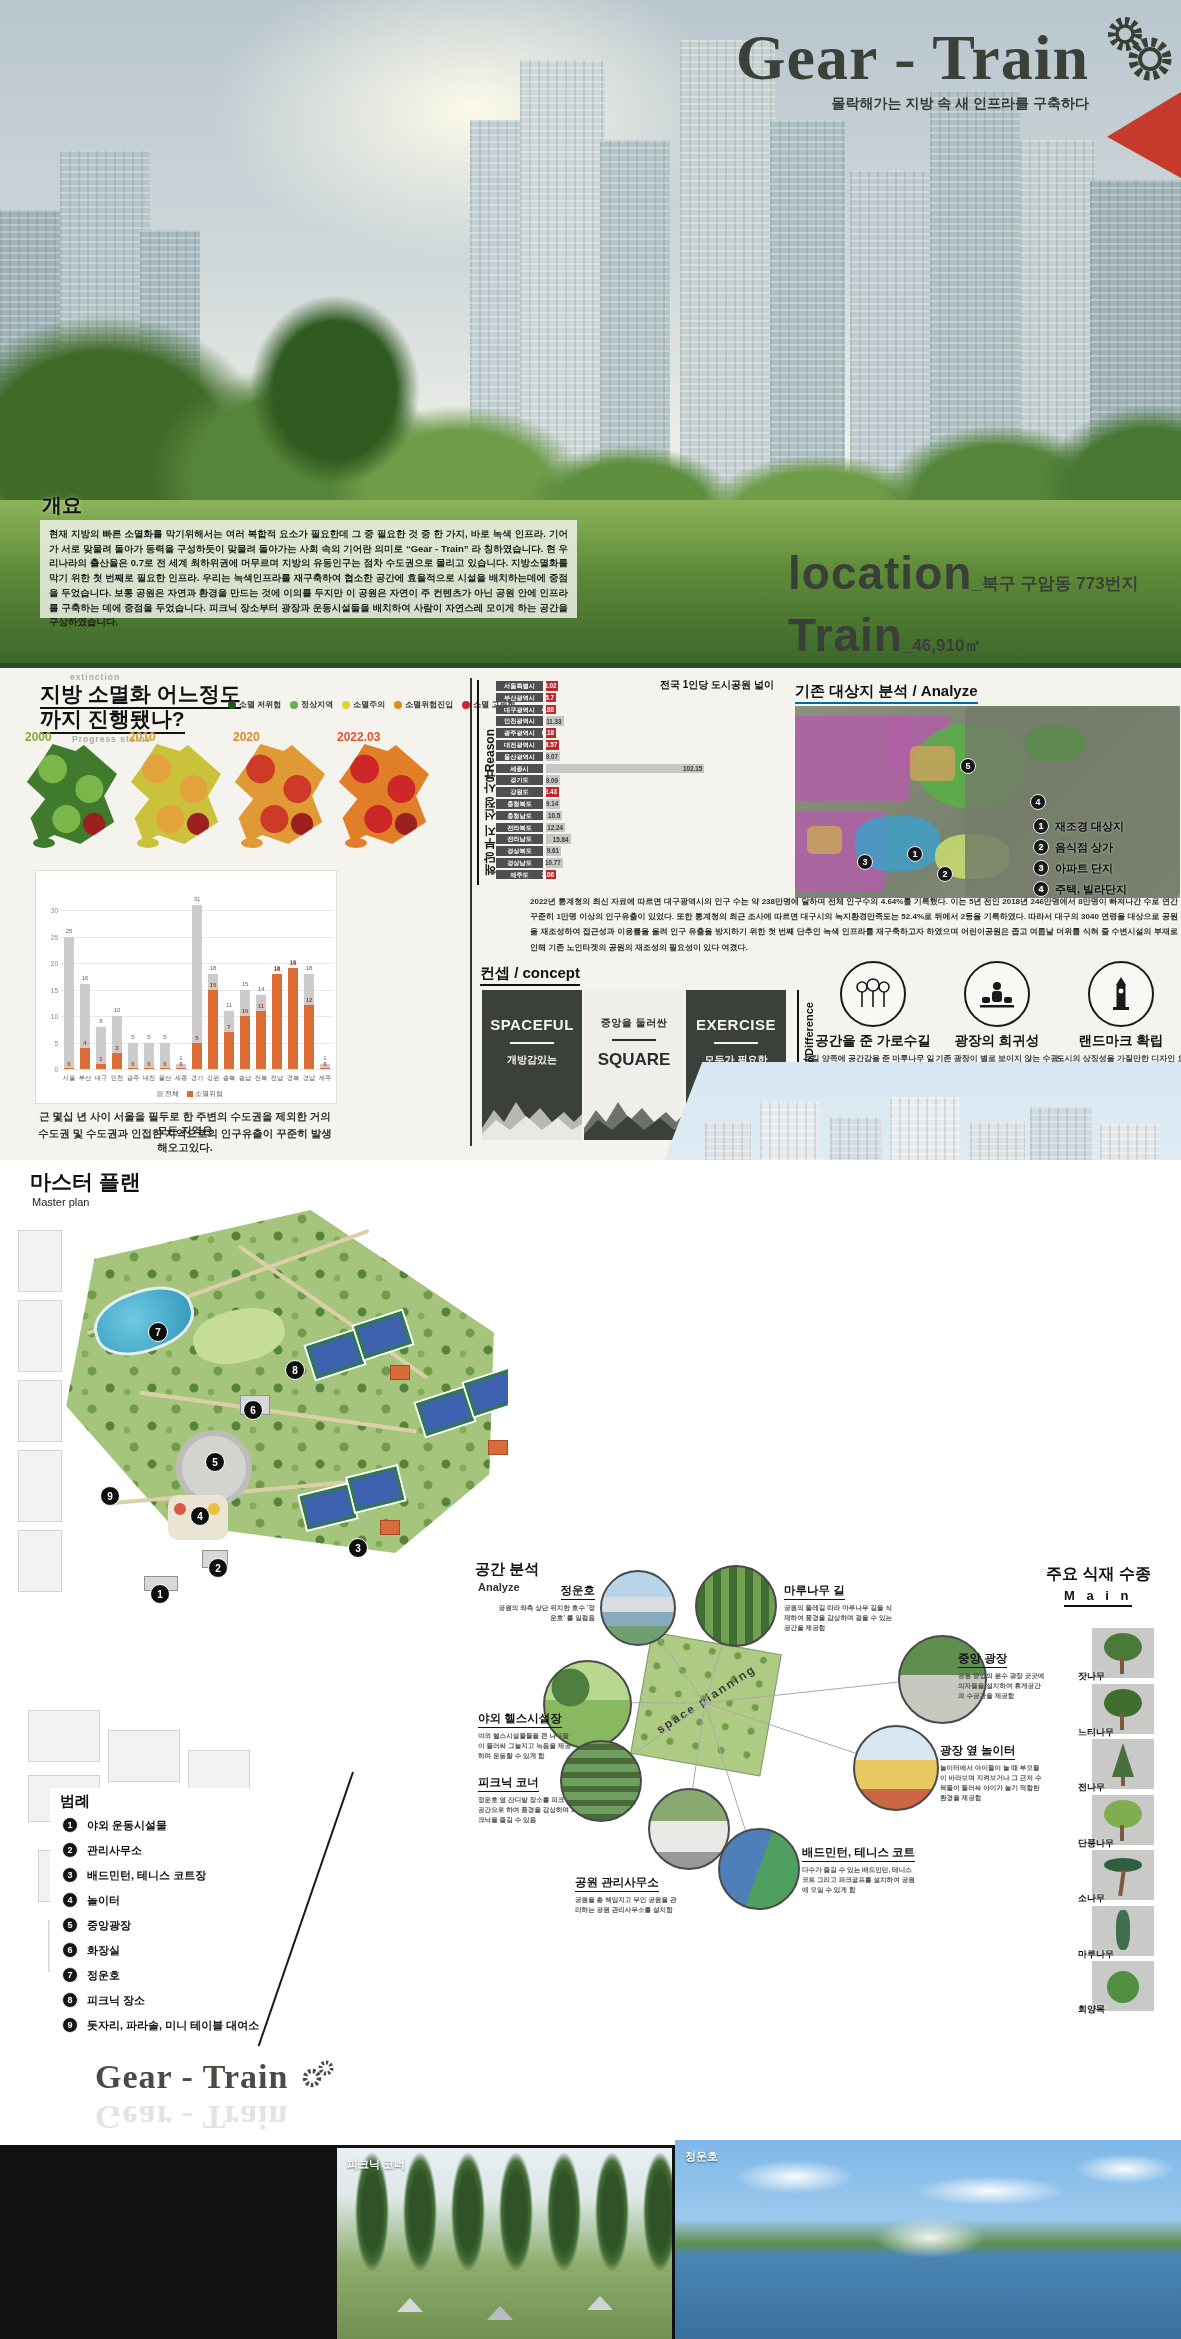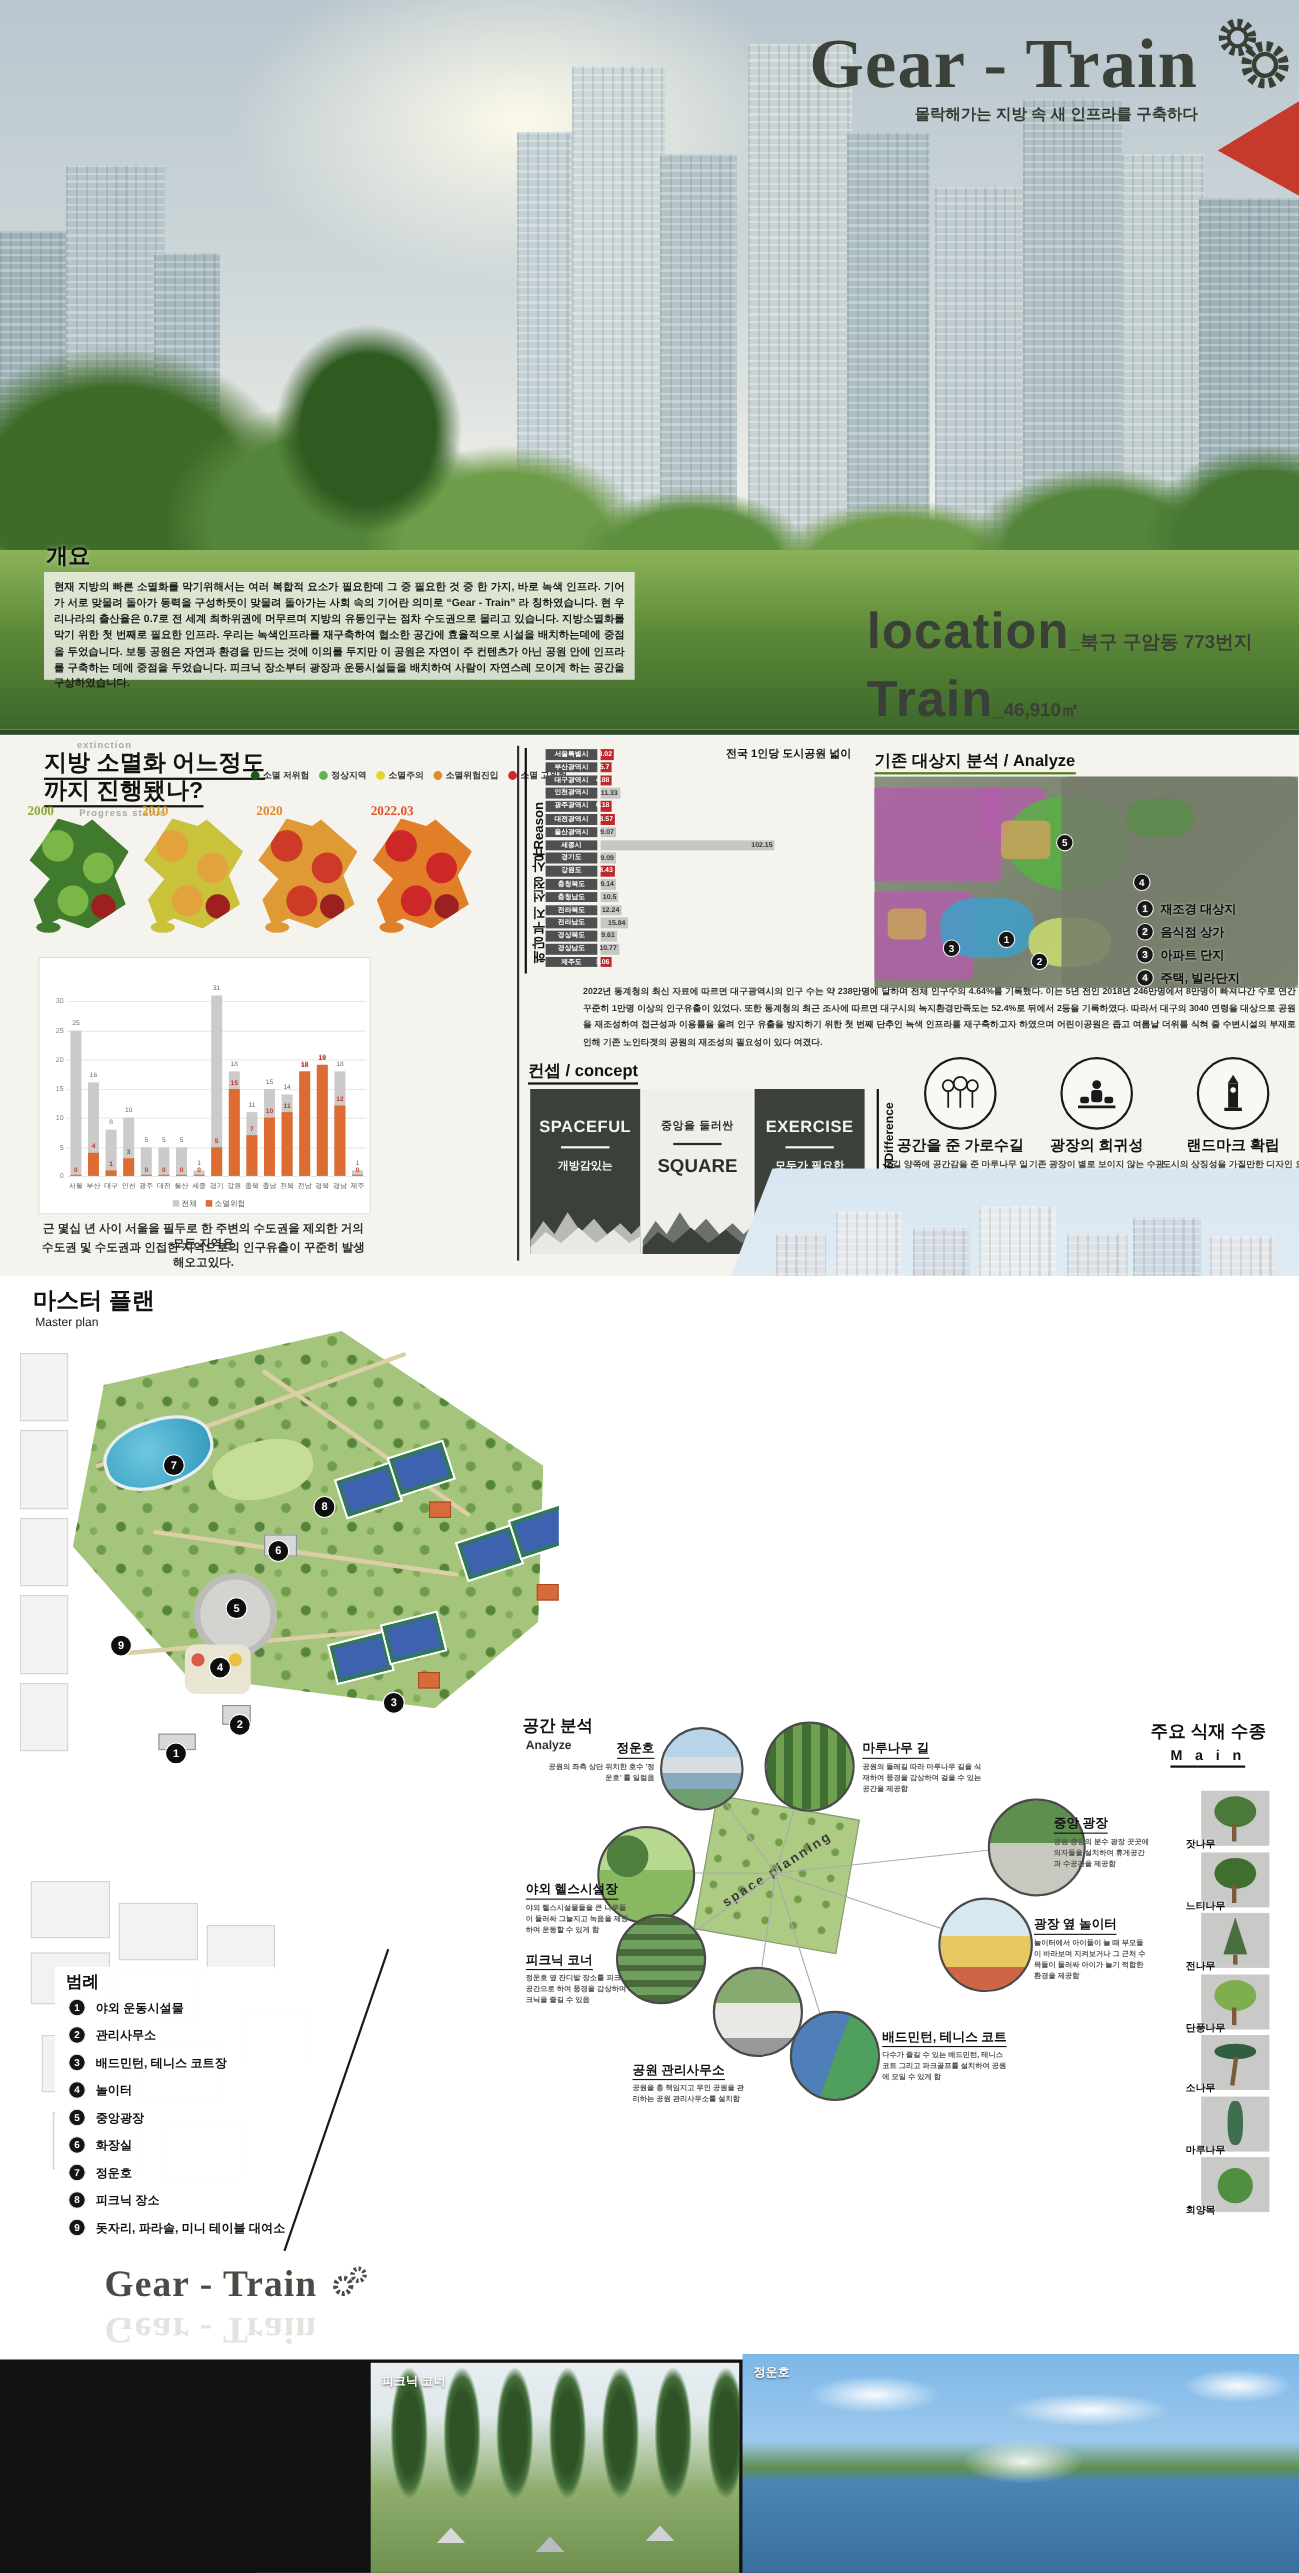--- a/index.html
+++ b/index.html
@@ -39,21 +39,21 @@
          border-top:5px solid #2c4a2c;box-sizing:border-box;}
   .tag{color:#a9a9a2;font-size:8.5px;font-weight:bold;letter-spacing:1px;}
   .ext-title{font-size:21px;font-weight:900;color:#111;line-height:1.15;border-bottom:2px solid #111;
              display:inline-block;padding-bottom:1px;}
   .leg-row{display:flex;gap:9px;align-items:center;}
   .leg-item{display:flex;gap:3px;align-items:center;font-size:8px;font-weight:bold;color:#333;}
   .dot{width:8px;height:8px;border-radius:50%;}
   .kmap{position:absolute;}
   .kmap .shape{position:absolute;left:0;top:14px;width:92px;height:100px;
     clip-path:polygon(30% 0,55% 7%,64% 1%,100% 30%,86% 52%,97% 78%,60% 100%,32% 91%,16% 98%,6% 74%,22% 55%,2% 38%,16% 20%);}
-  .kmap .yr{position:absolute;left:0;top:0;font-size:12px;font-weight:900;font-family:Liberation Serif, serif;}
+  .kmap .yr{position:absolute;left:0;top:0;font-size:12px;font-weight:900;}
   .kmap .jeju{position:absolute;left:8px;top:108px;width:22px;height:10px;border-radius:50%;}
   .chartpanel{position:absolute;left:35px;top:202px;width:300px;height:232px;background:#fff;border:1px solid #ddd;}
   .gridline{position:absolute;height:1px;background:#e8e8e8;left:25px;width:272px;}
   .ytick{position:absolute;font-size:6.5px;color:#888;left:8px;width:14px;text-align:right;}
   .col{position:absolute;width:16px;}
   .gbar{position:absolute;bottom:0;left:3px;width:10px;background:#cccbc9;}
   .obar{position:absolute;bottom:0;left:3px;width:10px;background:#dd6c33;}
   .gval{position:absolute;width:16px;text-align:center;font-size:6px;color:#666;}
   .oval{position:absolute;width:16px;text-align:center;font-size:6px;color:#c0392b;font-weight:bold;}
   .xlab{position:absolute;width:18px;text-align:center;font-size:6.3px;color:#555;}
@@ -61,21 +61,21 @@
   .sq{display:inline-block;width:6px;height:6px;margin:0 2px -1px 8px;}
   .capline{position:absolute;left:35px;width:300px;text-align:center;font-size:10.5px;font-weight:900;color:#2e2e2e;}
   .vdiv{position:absolute;width:2px;background:#333;}
   .vlabel{position:absolute;writing-mode:vertical-rl;transform:rotate(180deg);font-weight:900;color:#111;
           border-right:2px solid #111;padding-right:3px;}
   .rrow-lab{position:absolute;width:47px;height:9.5px;background:#4f4f4f;color:#fff;font-size:6.2px;
             font-weight:bold;text-align:center;line-height:9.5px;}
   .rrow-bar{position:absolute;height:9.5px;display:flex;align-items:center;justify-content:flex-end;}
   .rrow-bar span{font-size:6.3px;font-weight:bold;padding-right:2px;}
   .rtitle{position:absolute;font-size:10px;font-weight:900;color:#111;text-align:right;}
-  .an-h{position:absolute;font-size:15px;font-weight:900;color:#111;border-bottom:2px solid #4d7c0f;padding-bottom:1px;}
+  .an-h{position:absolute;font-size:15px;font-weight:900;color:#111;border-bottom:2px solid #0369a1;padding-bottom:1px;}
   .satmap{position:absolute;background:linear-gradient(135deg,#8a927f 0%,#79826f 50%,#9aa08d 100%);overflow:hidden;}
   .patch{position:absolute;opacity:.85;}
   .satleg{position:absolute;display:flex;flex-direction:column;gap:5px;}
   .satleg .it{display:flex;align-items:center;gap:6px;font-size:11px;font-weight:900;color:#0d0d0d;
               text-shadow:0 0 3px rgba(255,255,255,.55);}
   .ncirc{width:14px;height:14px;border-radius:50%;background:#151515;color:#fff;font-size:9px;font-weight:bold;
          display:flex;align-items:center;justify-content:center;flex:0 0 auto;border:1px solid #f0f0f0;}
   .para{position:absolute;font-size:8px;font-weight:bold;color:#2e2e2e;line-height:1.9;text-align:justify;}
   .con-h{position:absolute;font-size:15px;font-weight:900;color:#111;border-bottom:2px solid #111;padding-bottom:1px;}
   .panel{position:absolute;width:100px;height:150px;overflow:hidden;text-align:center;}

